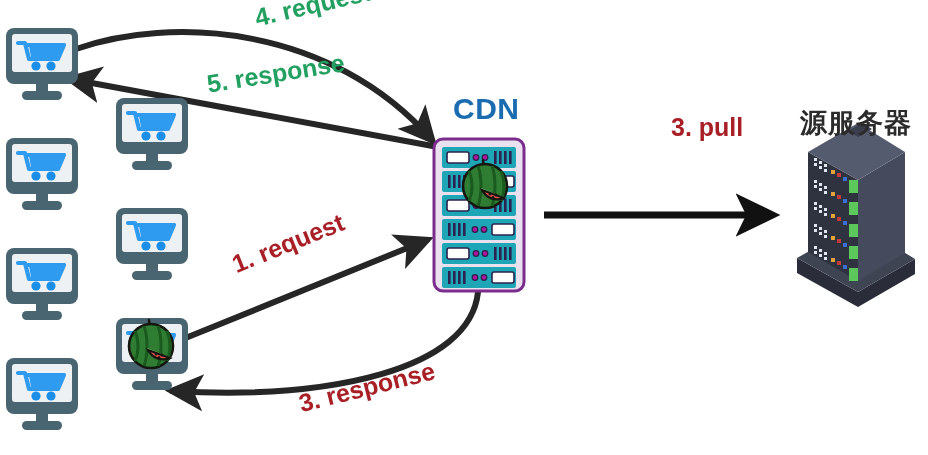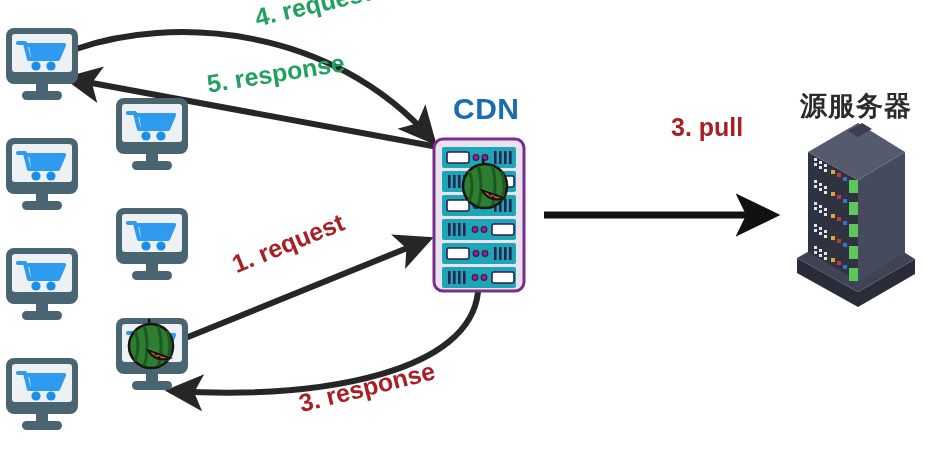--- a/index.html
+++ b/index.html
@@ -27,21 +27,21 @@
   .lbl {
     position: absolute;
     font-family: "Liberation Sans", sans-serif;
     font-weight: bold;
     white-space: nowrap;
     user-select: none;
   }
   .lbl-green { color: #21a060; }
   .lbl-red   { color: #a81f26; }
   .lbl-blue  { color: #1a6cb0; }
-  .lbl-dark  { color: #2b2b2b; }
+  .lbl-dark  { color: #2b2b2b; margin-top: 17px; }
 
   #label-4-request {
     left: 252px; top: 4px;
     font-size: 25px;
     transform: rotate(-13deg);
     transform-origin: left top;
   }
   #label-5-response {
     left: 205px; top: 70px;
     font-size: 25px;

